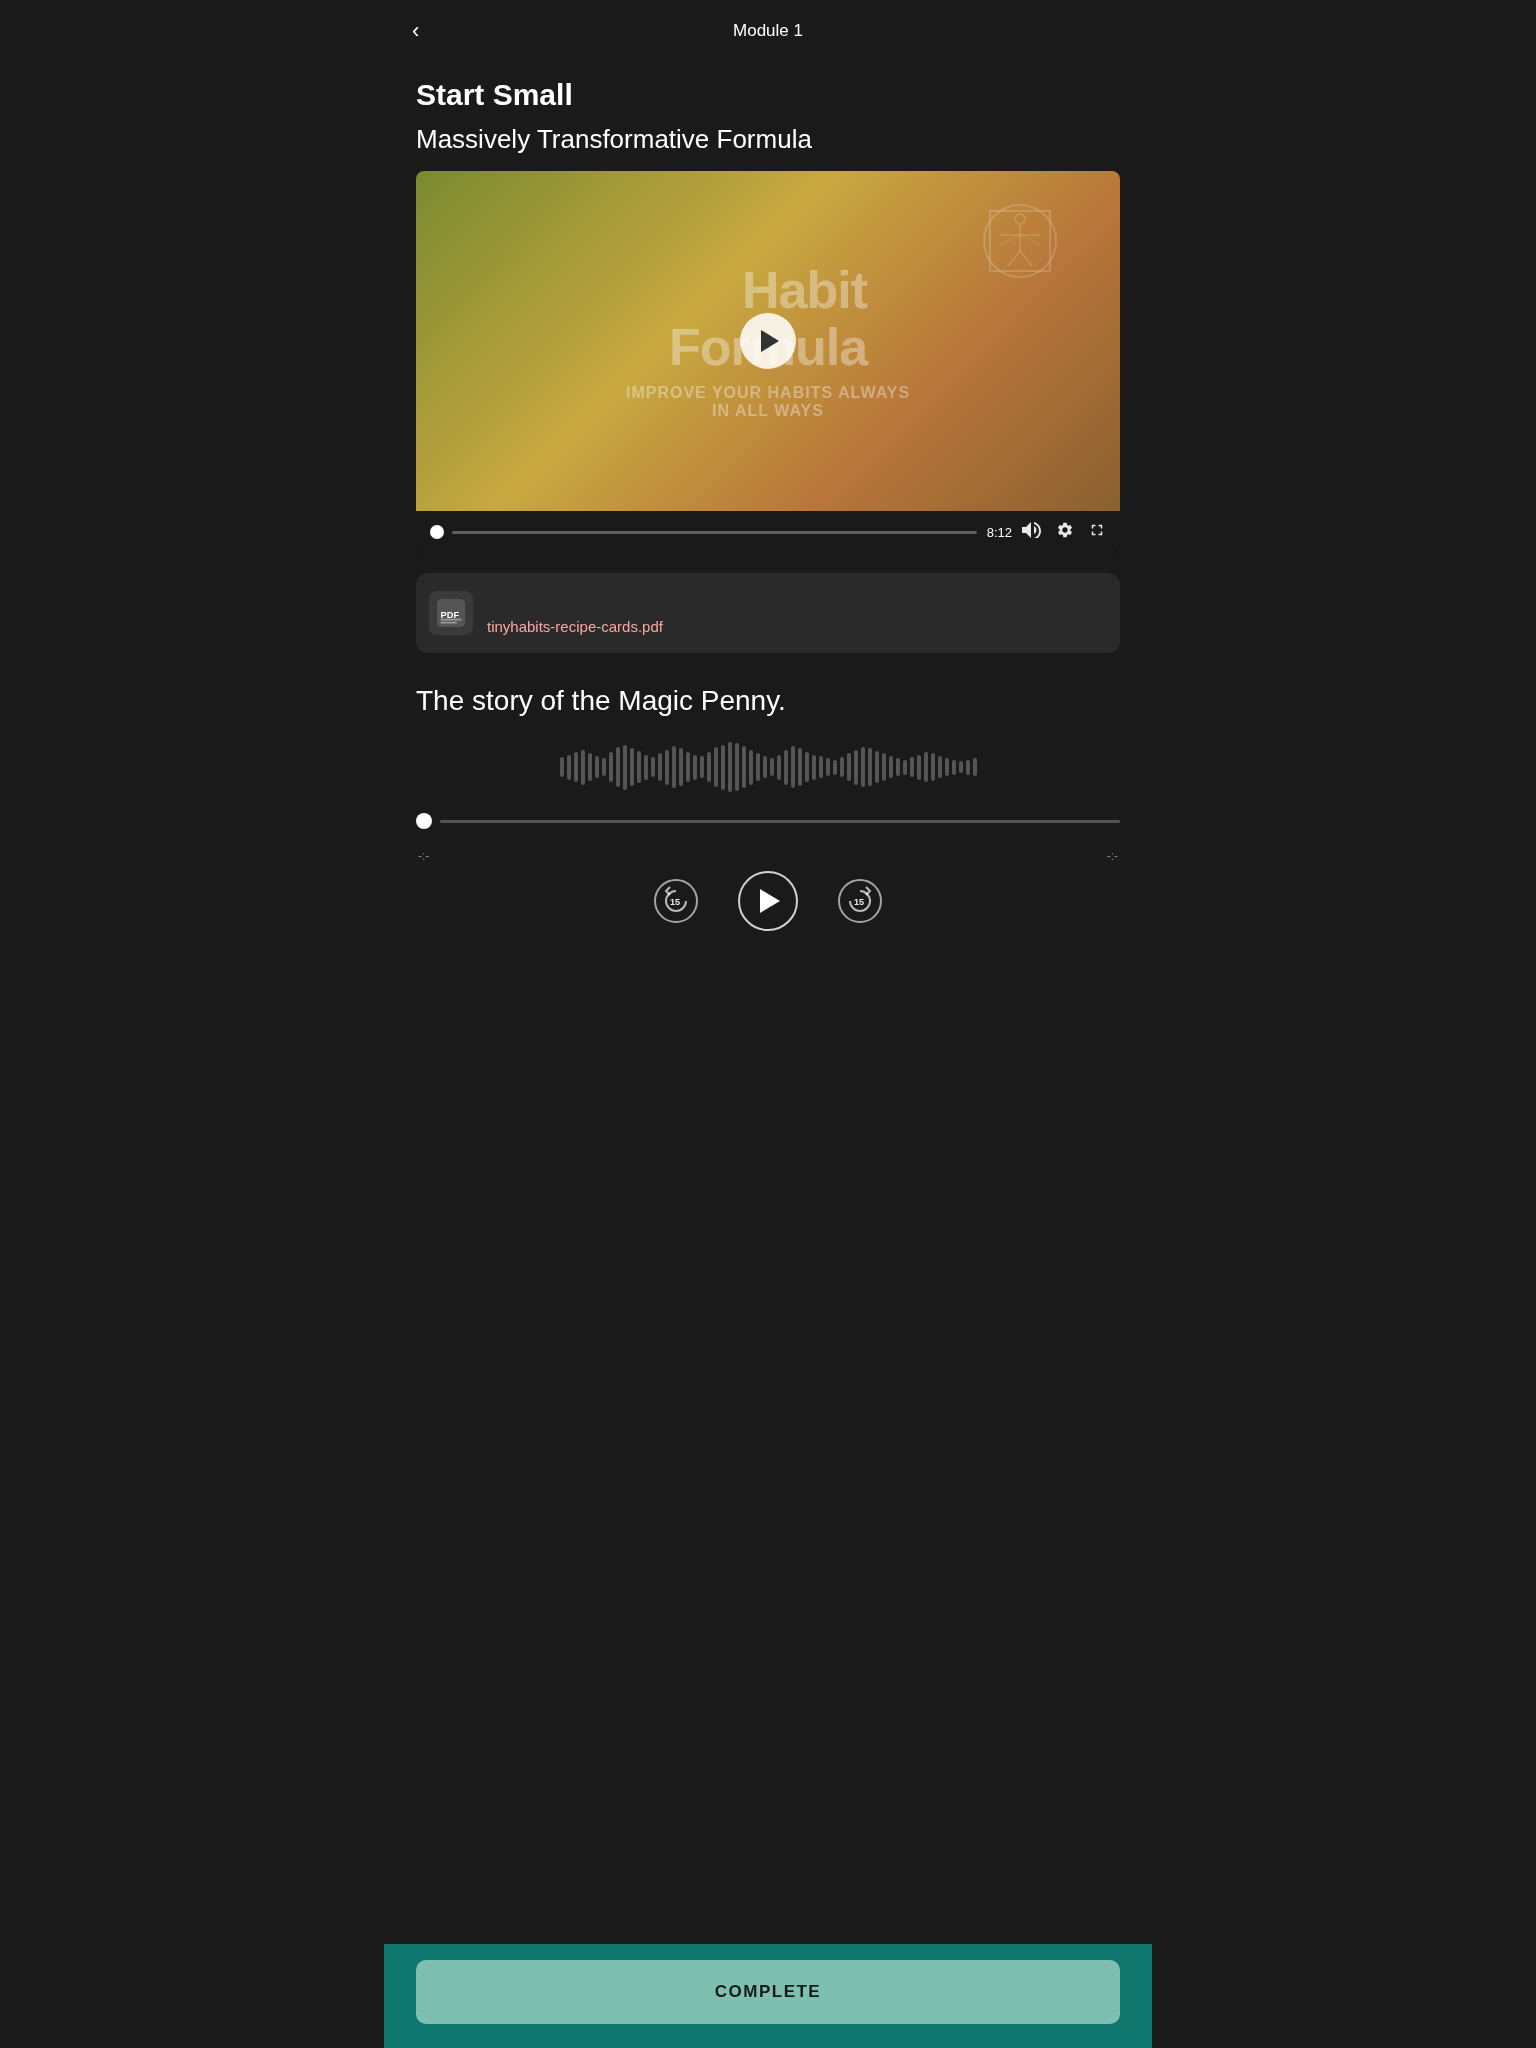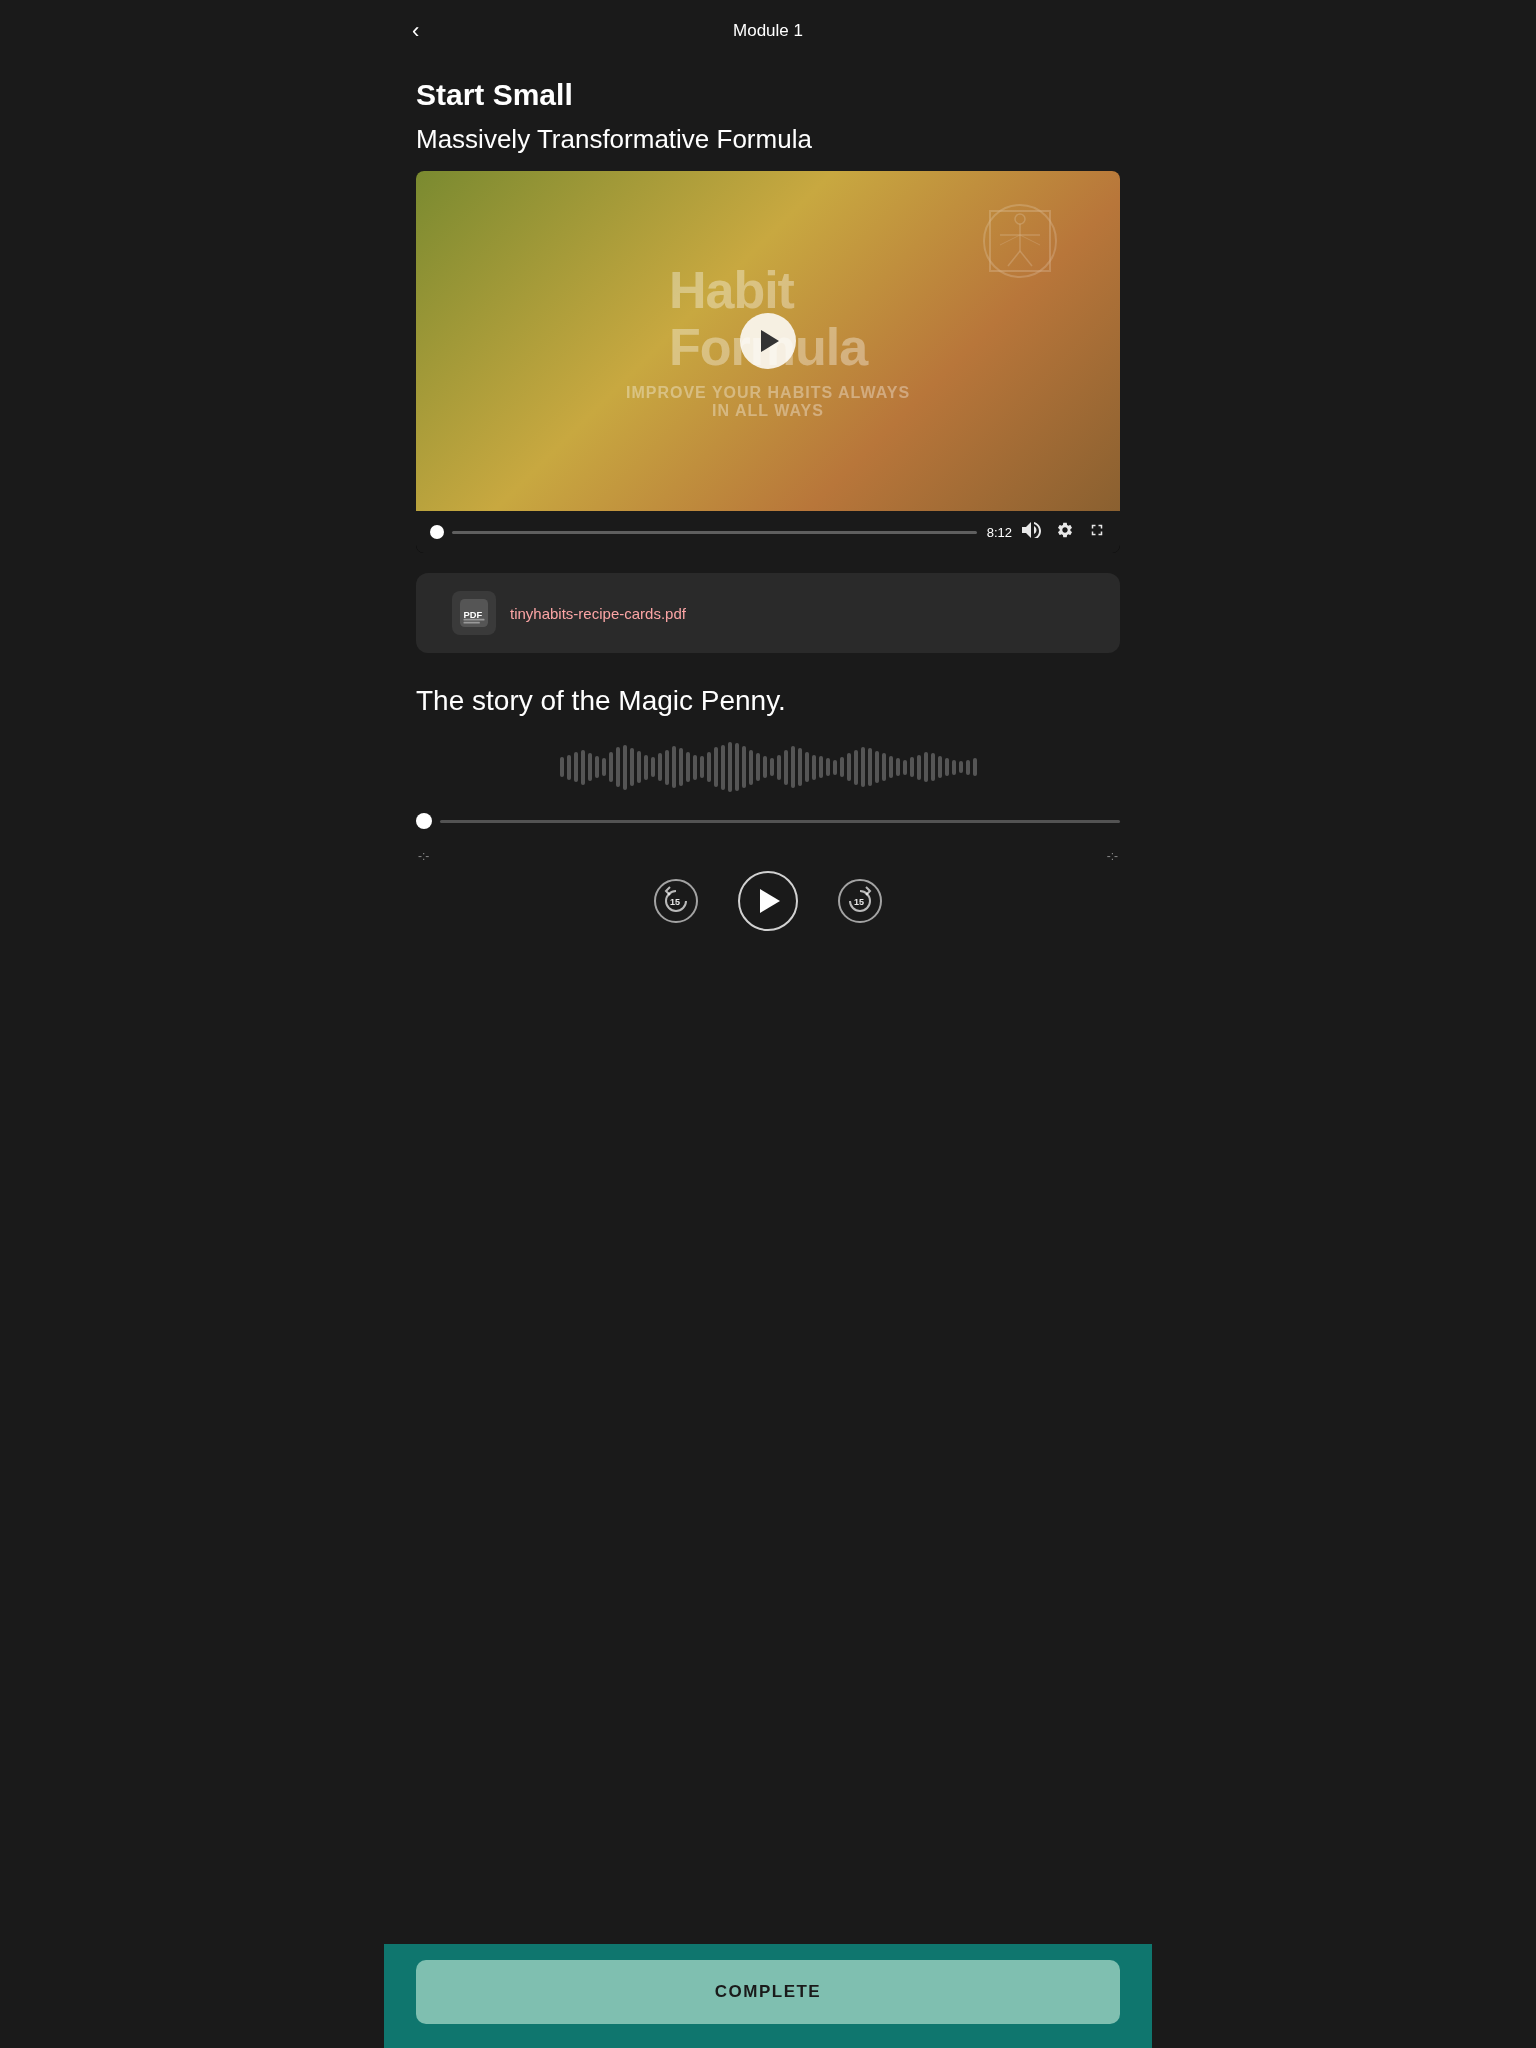--- a/index.html
+++ b/index.html
@@ -94,21 +94,21 @@
       flex-direction: column;
       align-items: center;
       justify-content: center;
       padding: 20px;
     }
 
     .video-main-text {
       font-size: 52px;
       font-weight: 800;
       color: rgba(255,255,255,0.35);
-      text-align: left;
+      text-align: right;
       line-height: 1.1;
       letter-spacing: -1px;
     }
 
     .video-sub-text {
       font-size: 16px;
       font-weight: 600;
       color: rgba(255,255,255,0.35);
       text-align: center;
       letter-spacing: 1px;
@@ -192,23 +192,23 @@
       color: #ffffff;
       font-size: 16px;
       cursor: pointer;
       opacity: 0.9;
     }
 
     
     .pdf-card {
       background: #2a2a2a;
       border-radius: 12px;
-      padding: 18px 36px;
-      display: flex;
-      align-items: center;
+      padding: 18px 13px;
+      display: flex;
+      align-items: flex-end;
       gap: 14px;
       margin-bottom: 32px;
       cursor: pointer;
     }
 
     .pdf-icon-box {
       width: 44px;
       height: 44px;
       background: #3a3a3a;
       border-radius: 8px;

